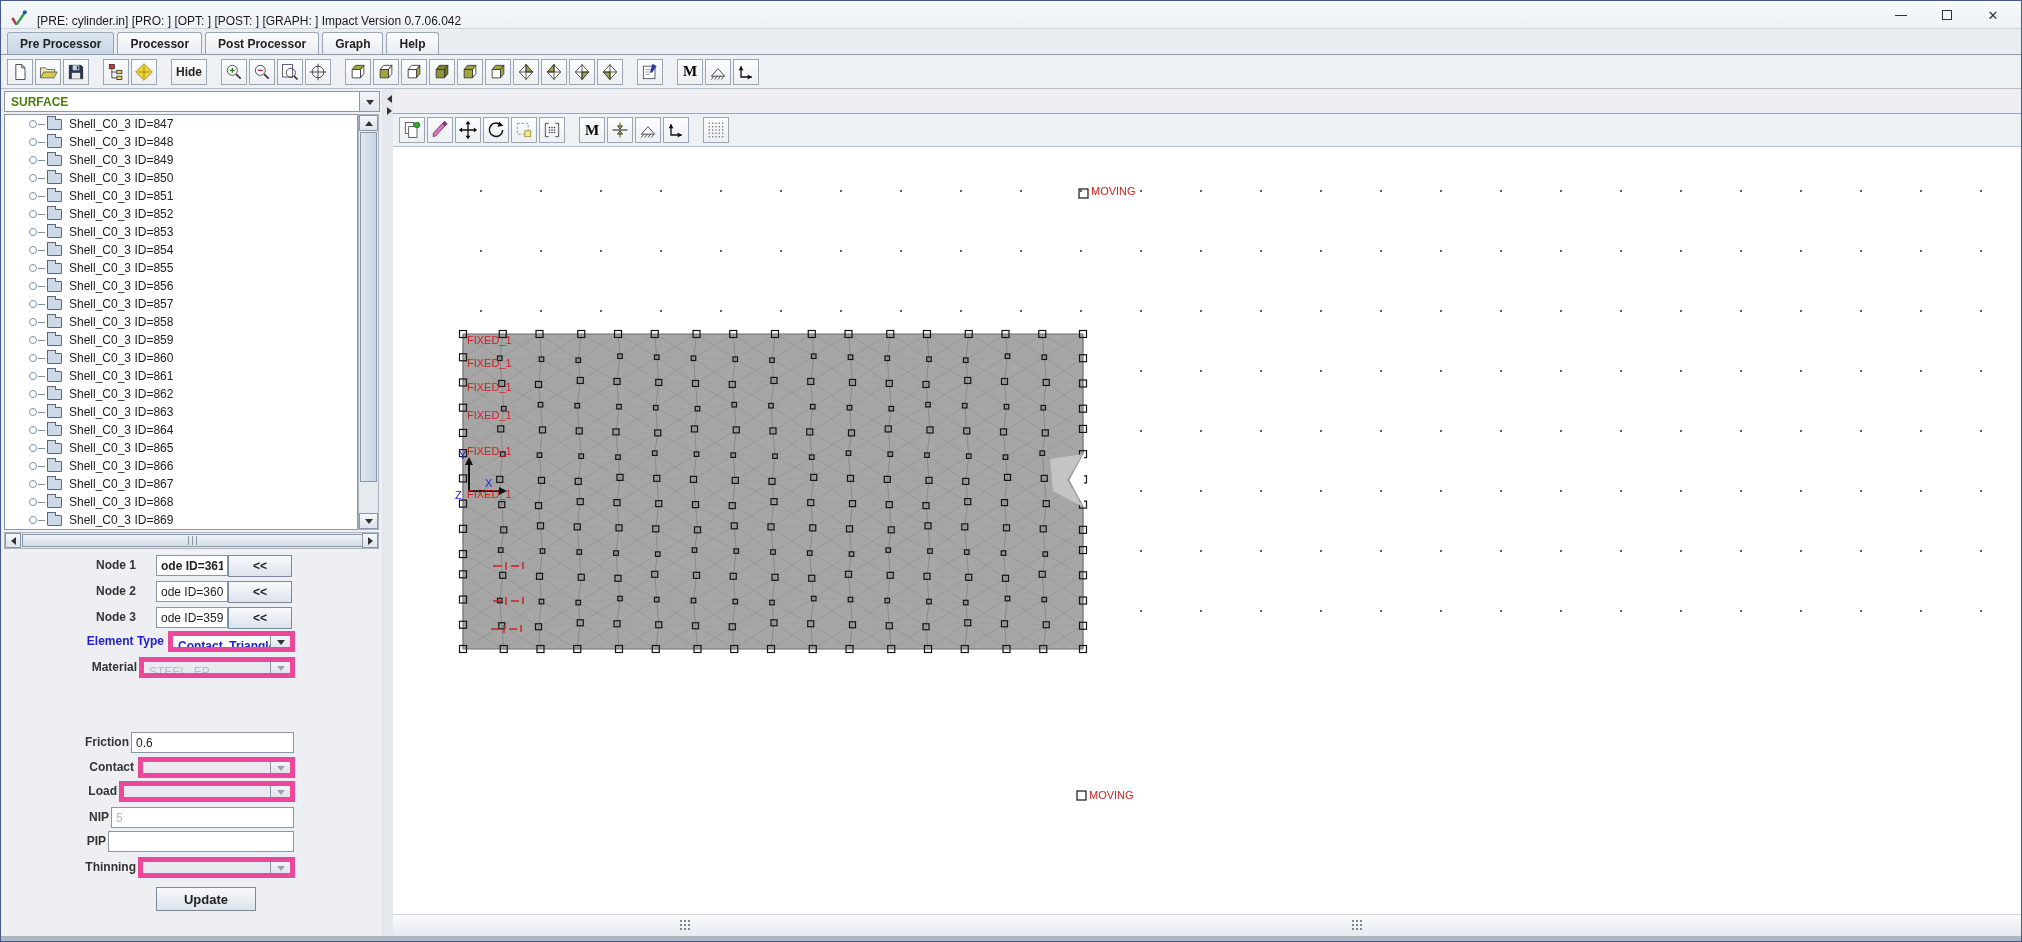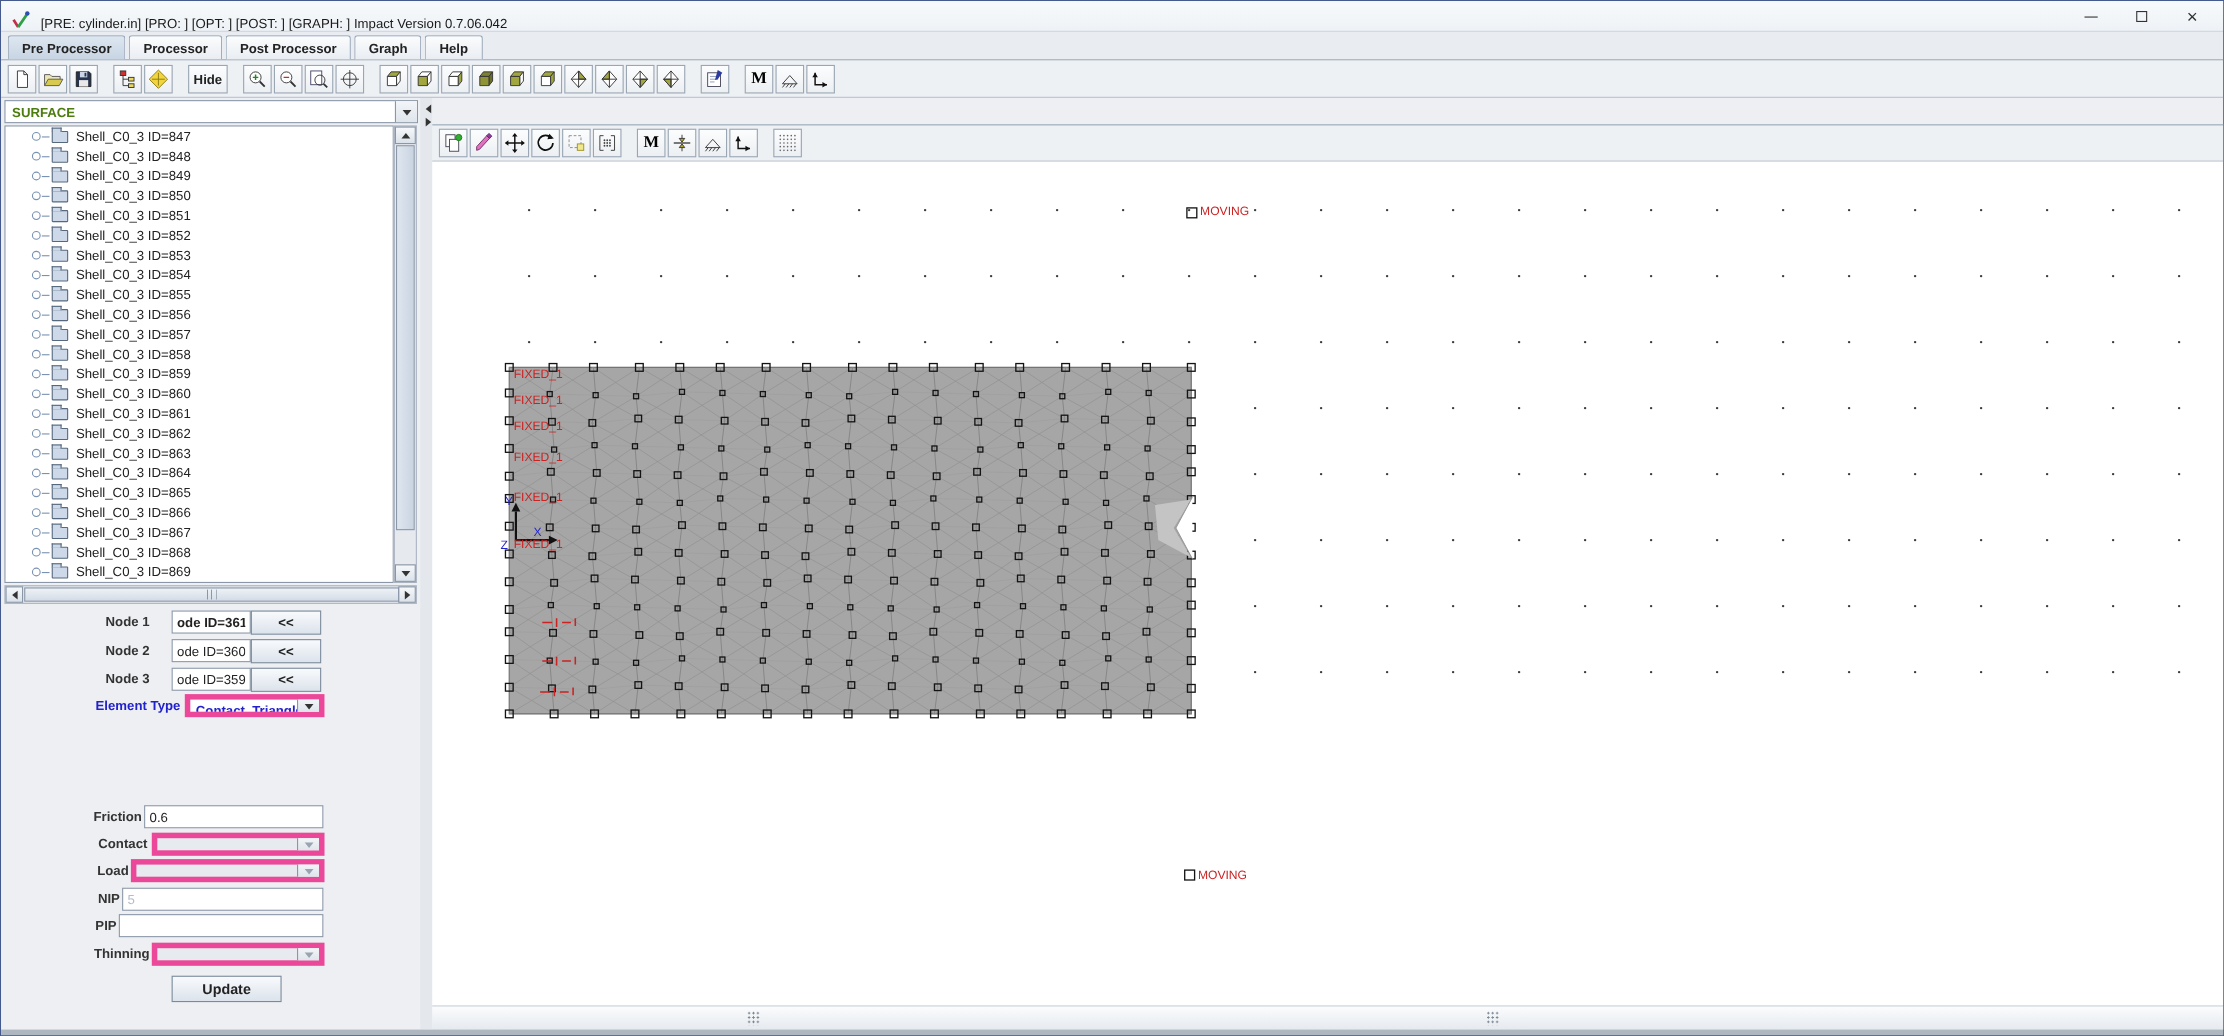--- a/index.html
+++ b/index.html
@@ -516,20 +516,29 @@
     </div>
     <div class="frow" style="top:518px">
       <span class="flabel" style="width:135px">Node 3</span>
       <input class="tf" style="left: 155px; width: 72px;" value="ode ID=359">
       <button class="nav-btn" style="left:227px;top:0">&lt;&lt;</button>
     </div>
     <div class="frow" style="top:542px">
       <span class="flabel blue" style="width:163px">Element Type</span>
       <div class="combo etype" style="left:167px;width:127px">
         <span class="cval">Contact_Triangle</span>
+        <span class="arrowbox">
+            <span class="tri"></span>
+          </span>
+      </div>
+    </div>
+    <div class="frow" style="top:568px">
+      <span class="flabel" style="width:136px">Material</span>
+      <div class="combo disabled" style="left:138px;width:156px">
+        <span class="cval">STEEL_EP</span>
         <span class="arrowbox">
             <span class="tri"></span>
           </span>
       </div>
     </div>
     <div class="frow" style="top:643px">
       <span class="flabel" style="width:128px">Friction</span>
       <input class="tf" style="left: 130px; width: 163px;" value="0.6">
     </div>
     <div class="frow" style="top:668px">

